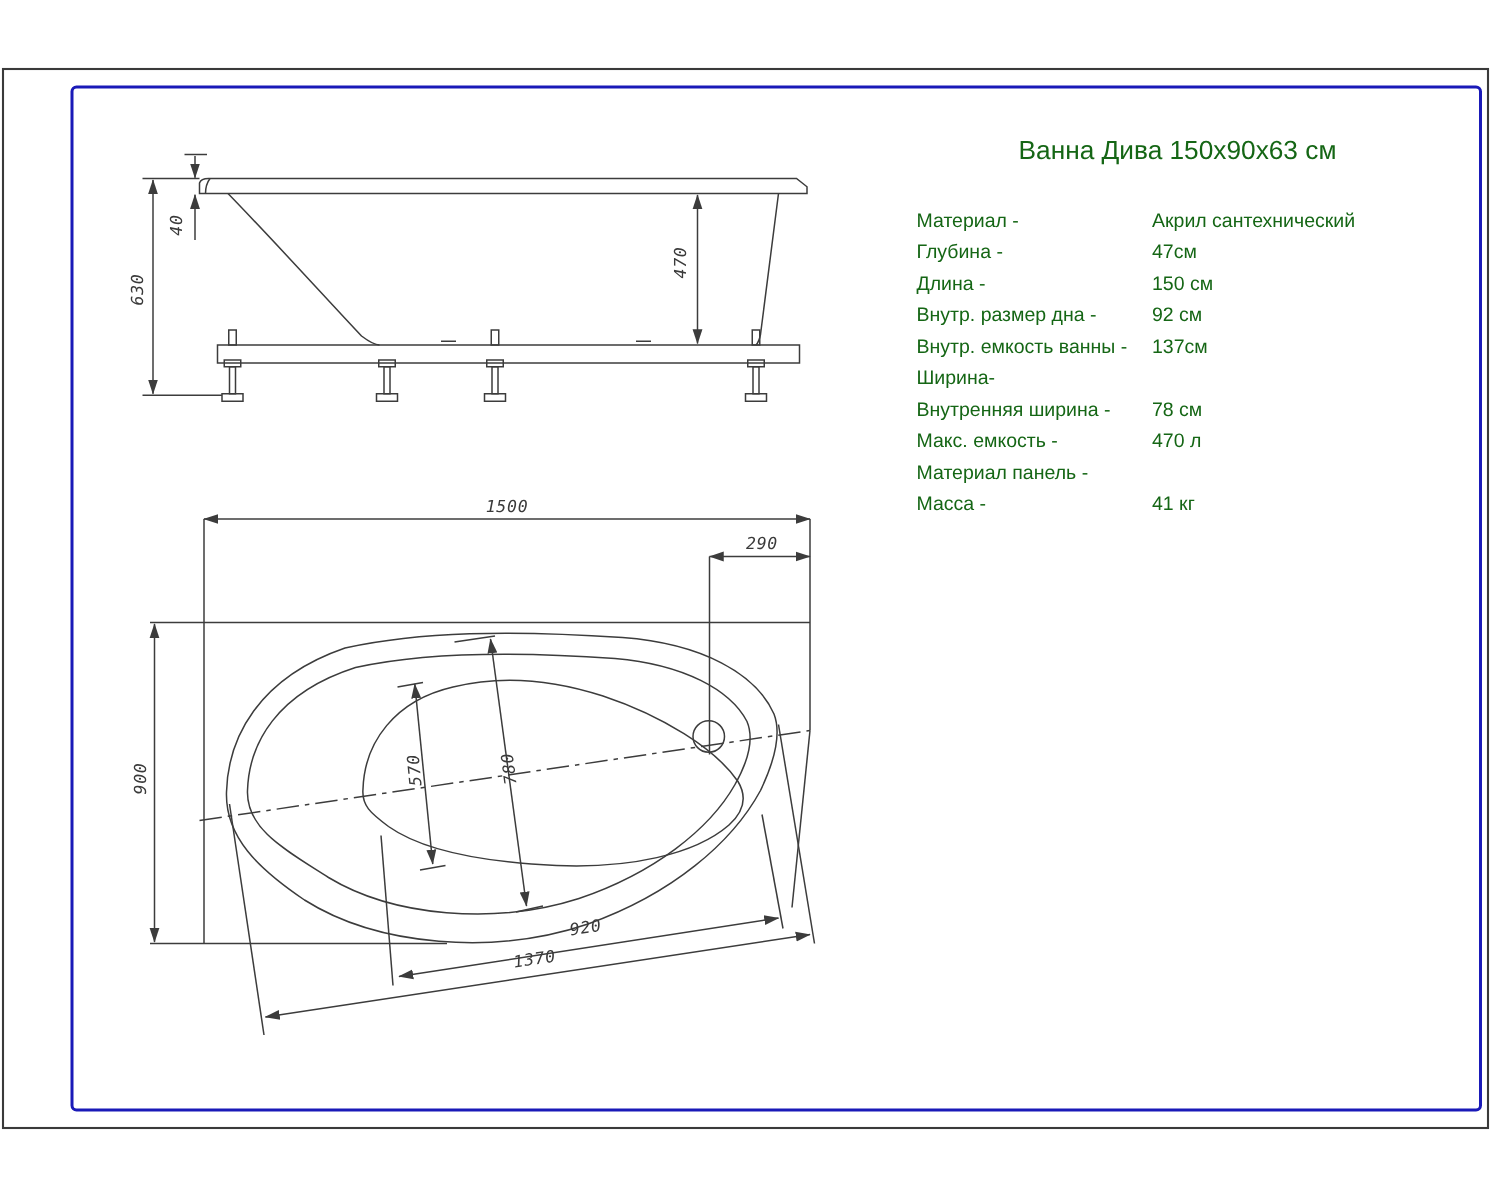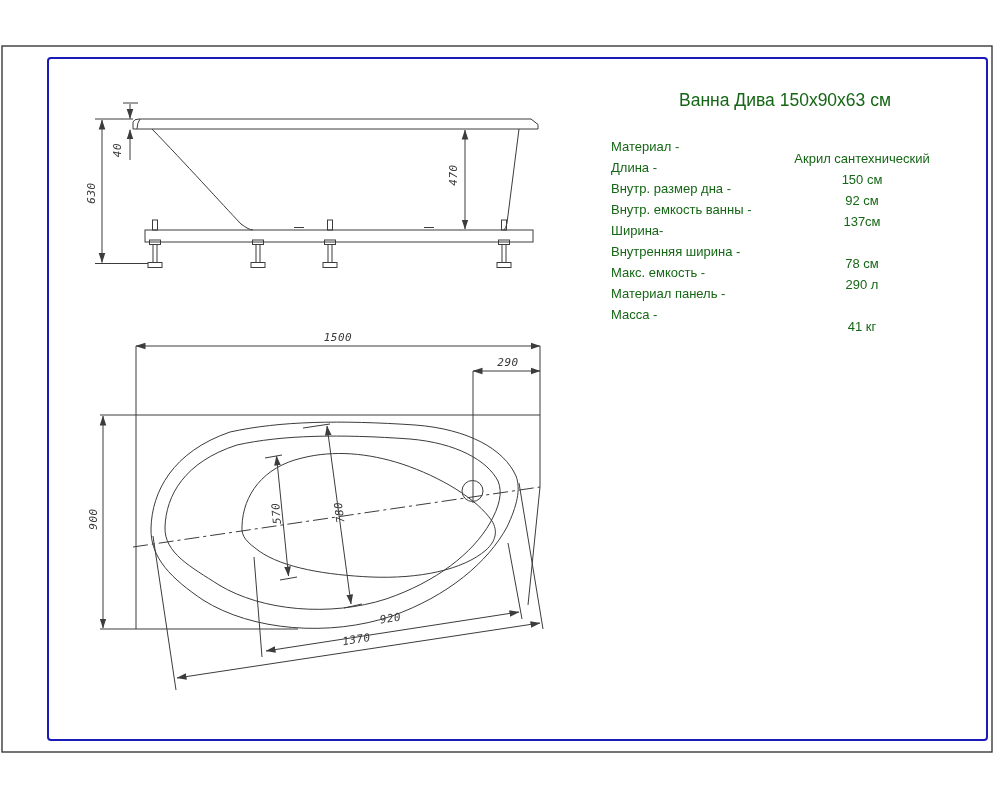--- a/index.html
+++ b/index.html
@@ -5,21 +5,21 @@
   html,body{margin:0;padding:0;background:#ffffff;}
   .page{position:relative;width:1000px;height:800px;background:#ffffff;overflow:hidden;
         font-family:"Liberation Sans", sans-serif;}
   svg{position:absolute;left:0;top:0;}
   .dim{font:italic 11px "DejaVu Sans Mono", monospace;fill:#3a3a3a;text-anchor:middle;letter-spacing:.5px;}
   .title{position:absolute;left:560px;top:90px;width:450px;text-align:center;
          font-size:17.5px;color:#156615;white-space:nowrap;}
   .specs{position:absolute;left:611px;top:136px;width:345px;color:#156615;font-size:13px;}
   .srow{display:flex;height:21px;line-height:21px;white-space:nowrap;}
   .lab{flex:0 0 auto;}
-  .val{margin-left:auto;width:188px;text-align:center;flex:0 0 auto;margin-top:12px;}
+  .val{margin-left:auto;width:188px;flex:0 0 auto;}
 </style>
 </head>
 <body>
 
 <div class="page">
 
 <svg width="1000" height="800" viewBox="0 0 1000 800">
   <defs>
     <marker id="arr" viewBox="0 0 10 10" refX="9.5" refY="5" markerWidth="10" markerHeight="10" orient="auto-start-reverse" markerUnits="userSpaceOnUse">
       <path d="M0 1.7 L10 5 L0 8.3 Z" fill="#3c3c3c"></path>
@@ -133,41 +133,45 @@
 </svg>
 
 <div class="title">Ванна Дива 150x90x63 см</div>
 
 <div class="specs">
   <div class="srow">
         <span class="lab">Материал -</span>
         <span class="val">Акрил сантехнический</span>
       </div>
   <div class="srow">
+        <span class="lab">Глубина -</span>
+        <span class="val">47см</span>
+      </div>
+  <div class="srow">
         <span class="lab">Длина -</span>
         <span class="val">150 см</span>
       </div>
   <div class="srow">
         <span class="lab">Внутр. размер дна -</span>
         <span class="val">92 см</span>
       </div>
   <div class="srow">
         <span class="lab">Внутр. емкость ванны -</span>
         <span class="val">137см</span>
       </div>
   <div class="srow">
         <span class="lab">Ширина-</span>
       </div>
   <div class="srow">
         <span class="lab">Внутренняя ширина -</span>
         <span class="val">78 см</span>
       </div>
   <div class="srow">
         <span class="lab">Макс. емкость -</span>
-        <span class="val">290 л</span>
+        <span class="val">470 л</span>
       </div>
   <div class="srow">
         <span class="lab">Материал панель -</span>
       </div>
   <div class="srow">
         <span class="lab">Масса -</span>
         <span class="val">41 кг</span>
       </div>
 </div>
 

